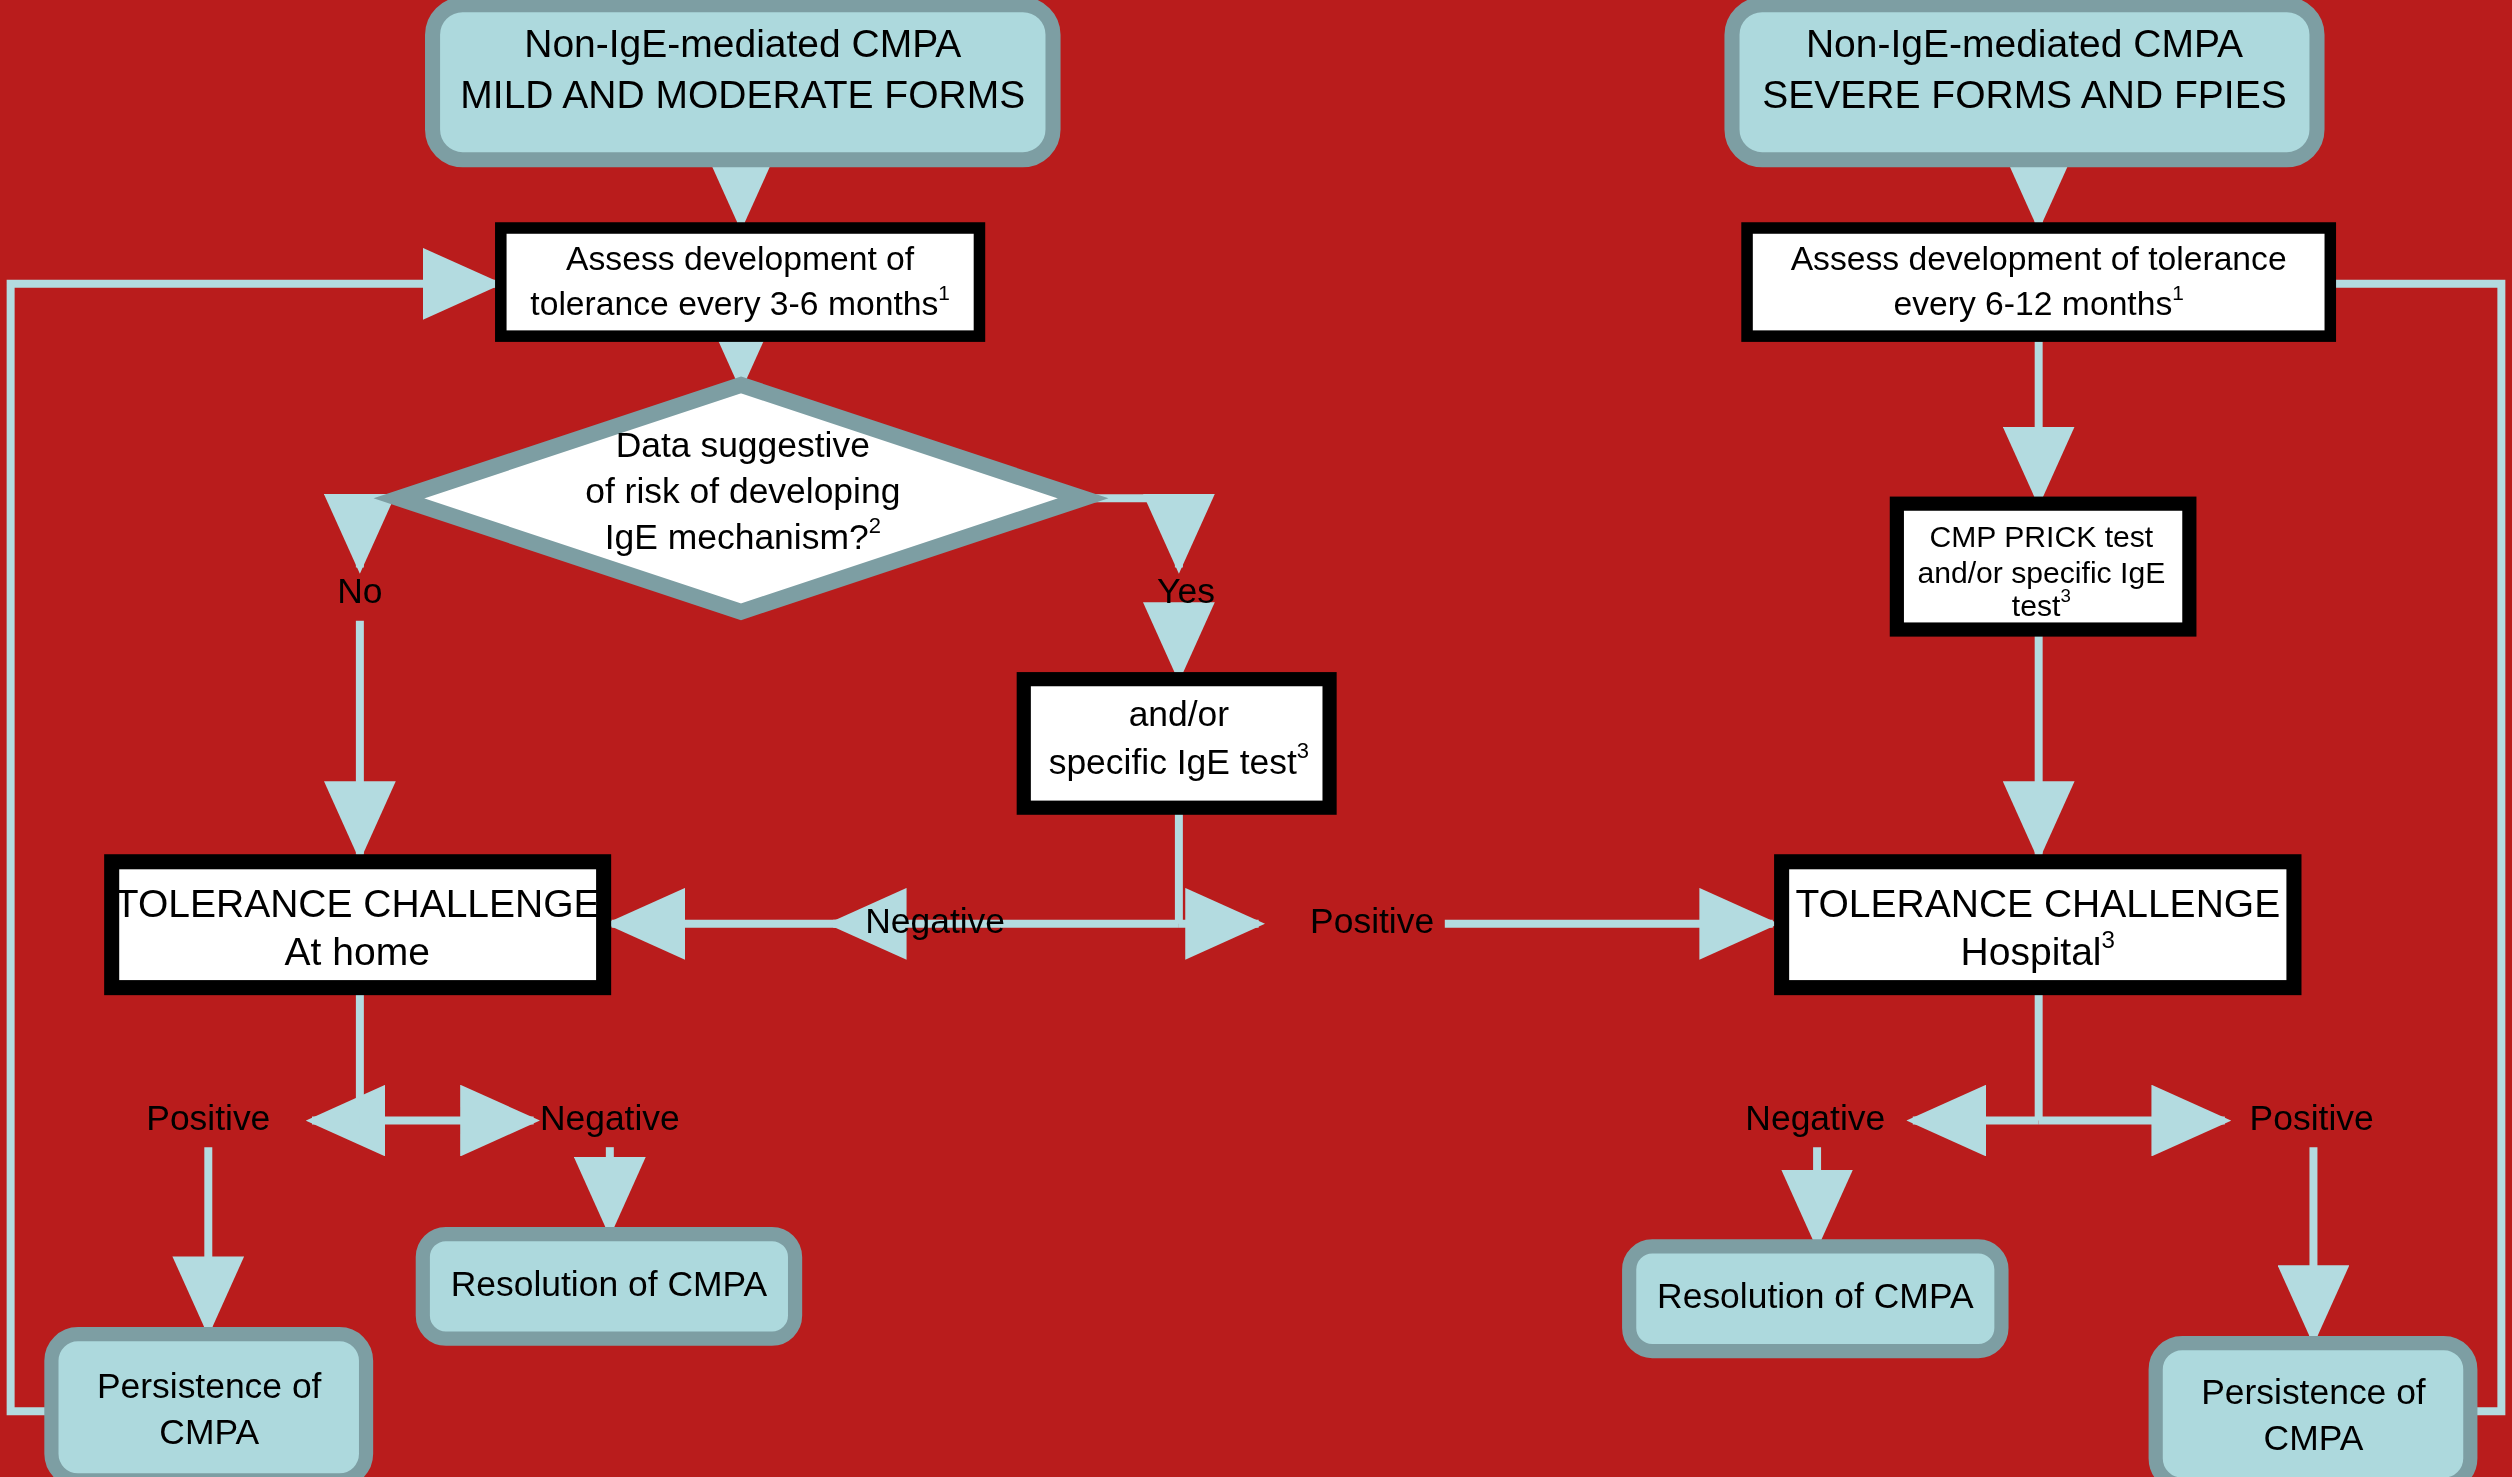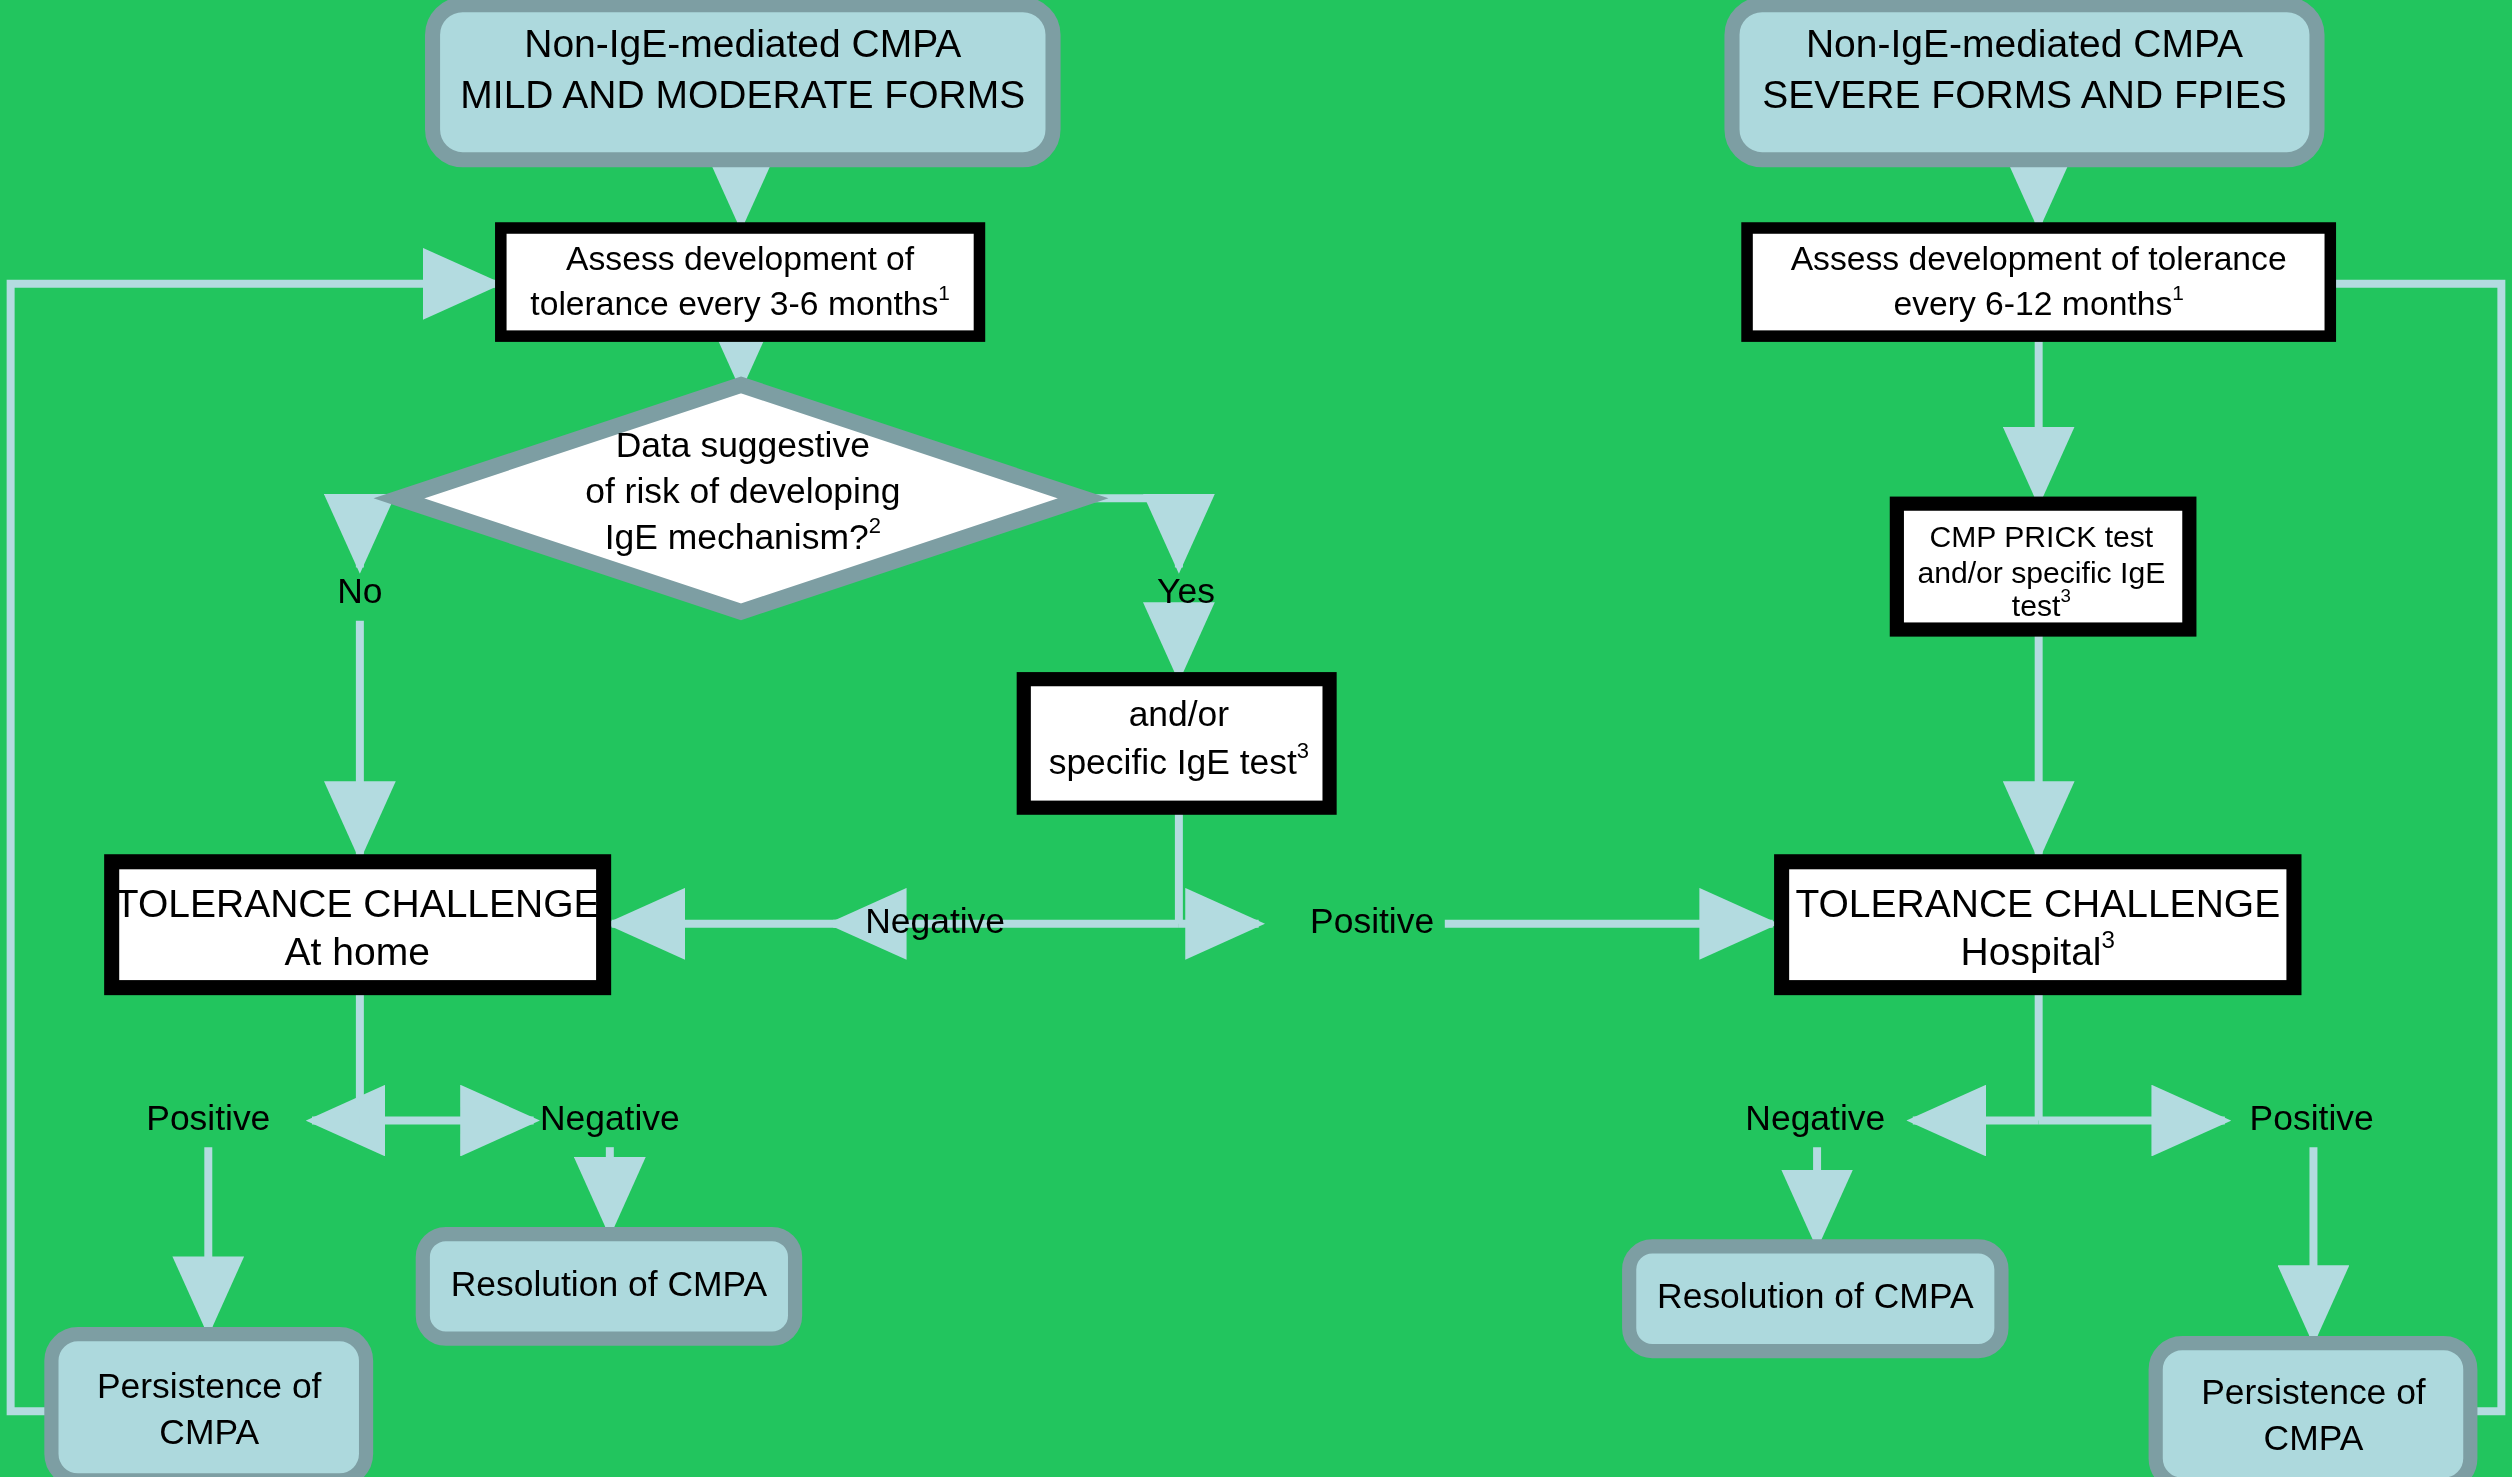--- a/index.html
+++ b/index.html
@@ -4,21 +4,21 @@
 <style>
   html, body {
     margin: 0;
     padding: 0;
     background: #ffffff;
   }
   #flowchart-root {
     position: relative;
     width: 2512px;
     height: 1478px;
-    background: #22c55e;
+    background: #b91c1c;
     font-family: "Liberation Sans", sans-serif;
     overflow: hidden;
   }
   svg.layer {
     position: absolute;
     left: 0;
     top: 0;
     width: 2512px;
     height: 1478px;
   }

